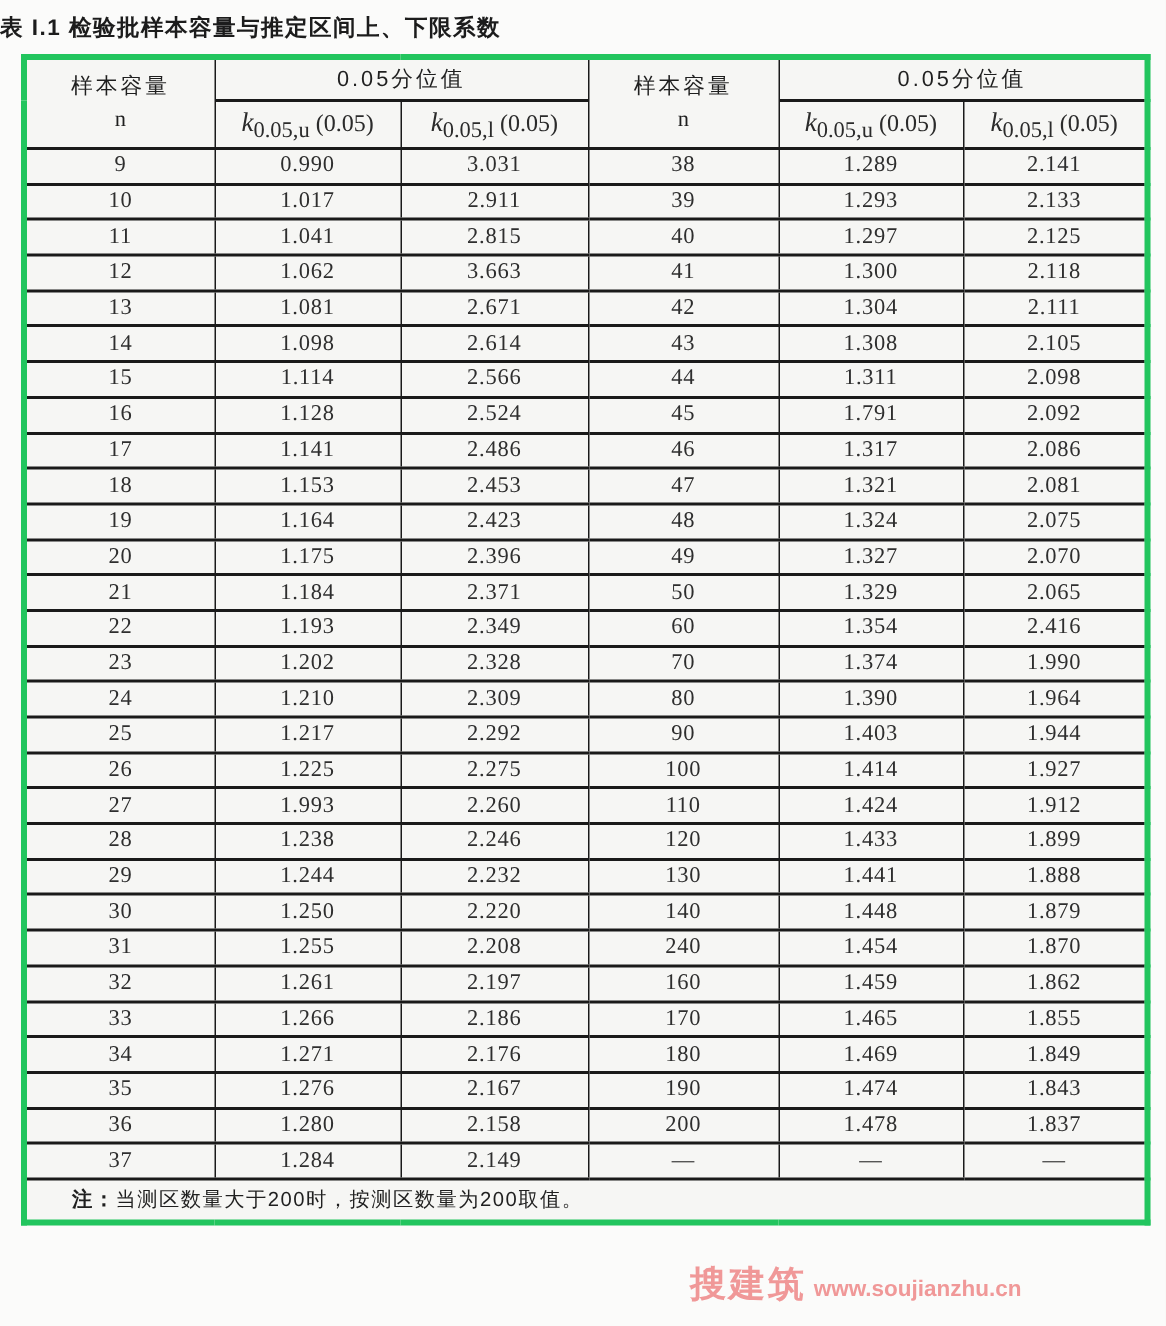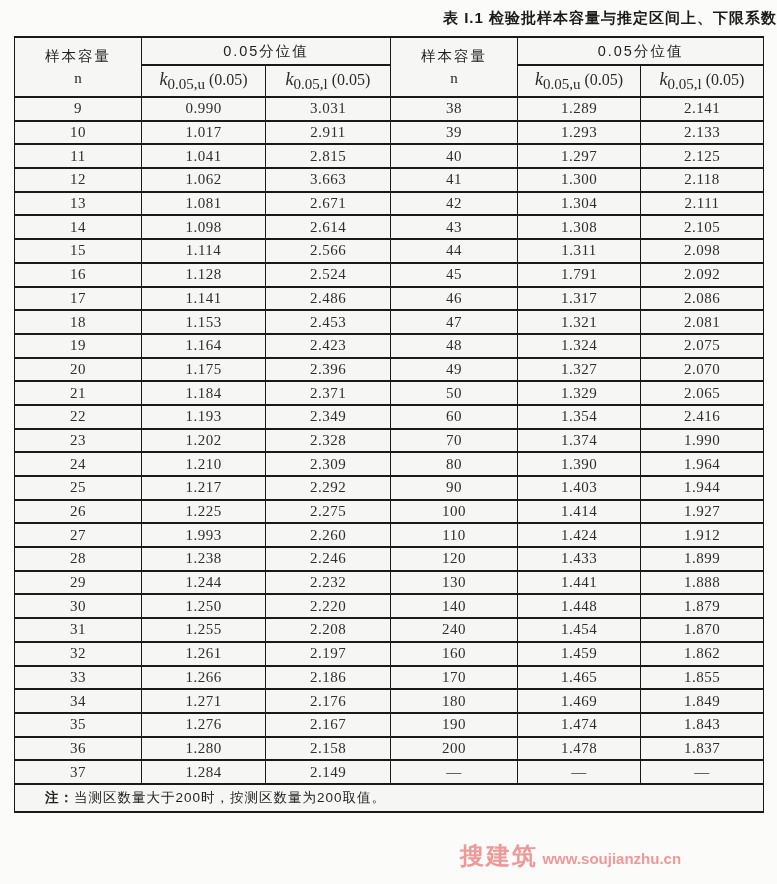--- a/index.html
+++ b/index.html
@@ -9,21 +9,21 @@
   body {
     width: 777px;
     height: 884px;
     position: relative;
     background: #fbfbfa;
     font-family: "Liberation Sans", sans-serif;
     color: #2b2b2b;
     overflow: hidden;
   }
   .title {
-    text-align: right;
+    text-align: left;
     font-size: 15px;
     font-weight: bold;
     color: #1c1c1c;
     padding-top: 9px;
     letter-spacing: 1px;
   }
   table.coef {
     position: absolute;
     left: 14px;
     top: 36px;
@@ -35,21 +35,21 @@
   table.coef td, table.coef th {
     border-left: 1px solid #1a1a1a;
     border-right: 1px solid #1a1a1a;
     border-top: 2px solid #1a1a1a;
     border-bottom: 2px solid #1a1a1a;
     text-align: center;
     vertical-align: middle;
     padding: 0;
     overflow: hidden;
   }
-  table.coef { border: 1px solid #22c55e; }
+  table.coef { border: 4px solid #22c55e; }
   th.mid-div, td.mid-div { border-left-width: 2px; }
   thead th { font-weight: normal; }
   .hdr-cjk {
     font-size: 14.5px;
     color: #1f1f1f;
     letter-spacing: 2px;
     height: 26px;
     line-height: 26px;
   }
   .hdr-n {

